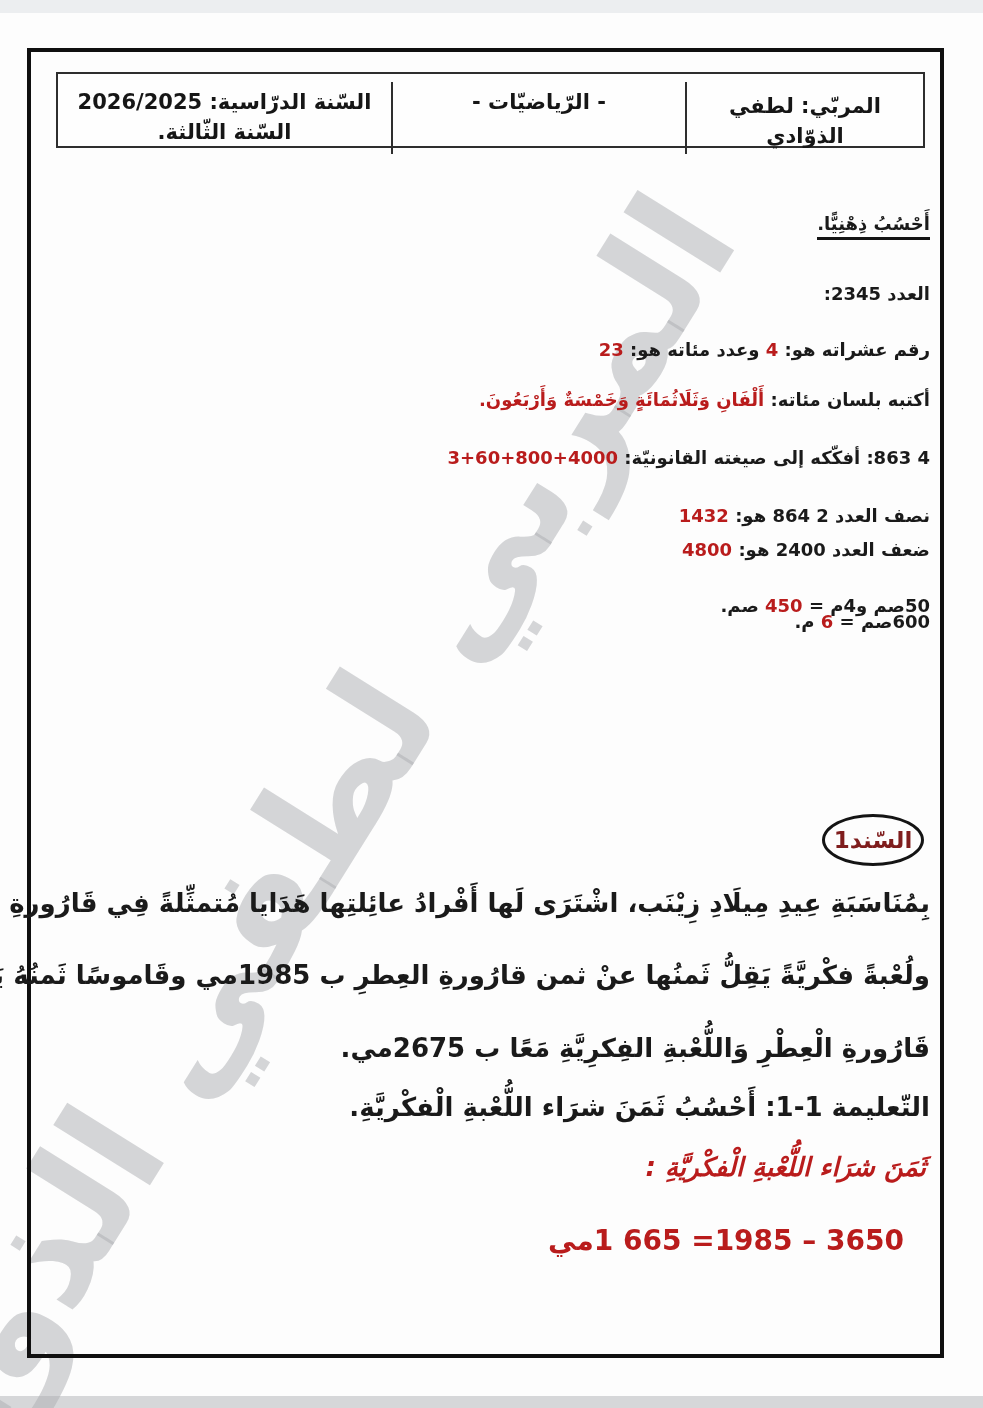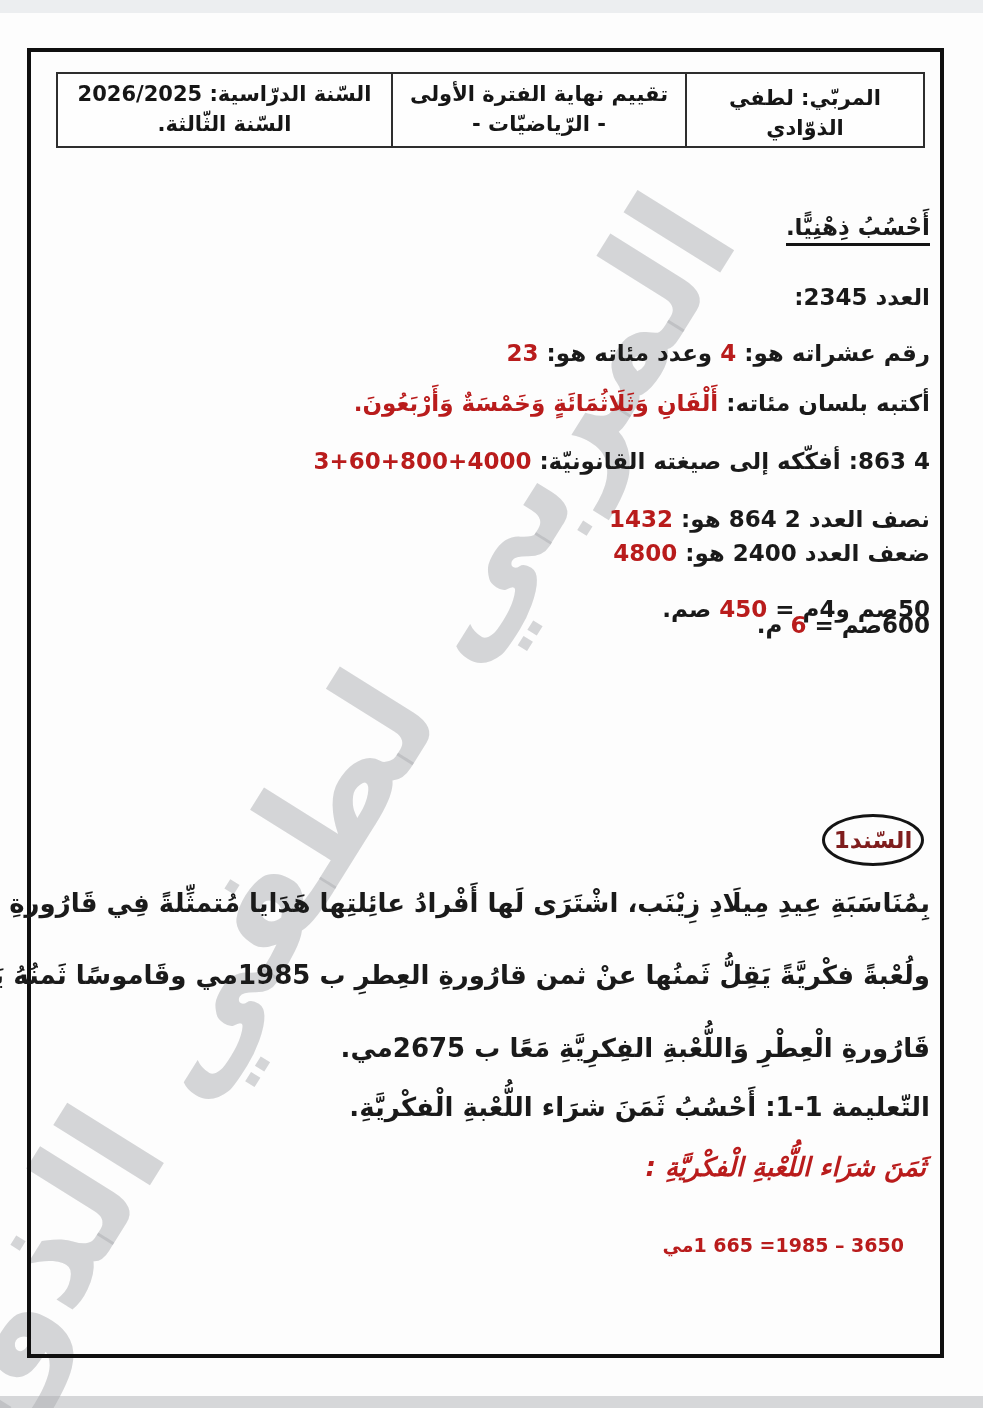--- a/index.html
+++ b/index.html
@@ -15,59 +15,58 @@
   }
   .frame {
     position:absolute; left:27px; top:48px; width:917px; height:1310px;
     border:4px solid #101010; z-index:2; background:transparent;
   }
   .header-table {
     position:absolute; left:25px; top:20px; width:869px; height:76px;
     display:flex; direction:rtl; border:2px solid #2e2e2e; background:rgba(255,255,255,0.65);
   }
   .hcell { height:100%; text-align:center; font-weight:bold; font-size:21px; color:#161616;
-    direction:rtl; padding-top:5px; line-height:1.45; }
+    direction:rtl; padding-top:5px; line-height:1.45;margin-top:8px; }
   .hcell:not(:first-child) { border-left:none; border-right:2px solid #2e2e2e; }
   .c-teacher { width:236px; padding-top:9px; }
   .c-title  { width:294px; }
   .c-year   { flex:1; }
   .line {
     position:absolute; right:10px; direction:rtl; white-space:nowrap;
-    font-weight:bold; font-size:23px; color:#1a1a1a; line-height:1.35;
+    font-weight:bold; font-size:18px; color:#1a1a1a; line-height:1.35;
   }
   .red { color:#b91c1c; }
   .heading-underline { border-bottom:3px solid #141414; padding-bottom:3px; }
   .badge {
     position:absolute; right:16px; top:762px; width:102px; height:52px;
     border:3px solid #141414; border-radius:50%;
     display:flex; align-items:center; justify-content:center;
     font-weight:bold; font-size:23px; color:#7f1d1d; direction:rtl; white-space:nowrap;
   }
   .para { font-size:26px; }
   .instr { font-size:26px; }
   .answer-label { font-size:26px; }
-  .equation { font-size:19px;margin-top:11px; }
+  .equation { font-size:28px; }
 </style>
 </head>
 <body>
 
 <div class="canvas">
   <div class="strip-top"></div>
   <div class="strip-bottom"></div>
 
   <div class="watermark">المربي لطفي الذوادي</div>
 
   <div class="frame">
 
     <div class="header-table">
       <div class="hcell c-teacher">
         <div>المربّي: لطفي الذوّادي</div>
       </div>
       <div class="hcell c-title">
-        <div>تقييم نهاية الفترة الأولى</div>
         <div>- الرّياضيّات -</div>
       </div>
       <div class="hcell c-year">
         <div>السّنة الدرّاسية: 2026/2025</div>
         <div>السّنة الثّالثة.</div>
       </div>
     </div>
 
     <div class="line" style="top:160px;">
       <span class="heading-underline">أَحْسُبُ ذِهْنِيًّا.</span>

